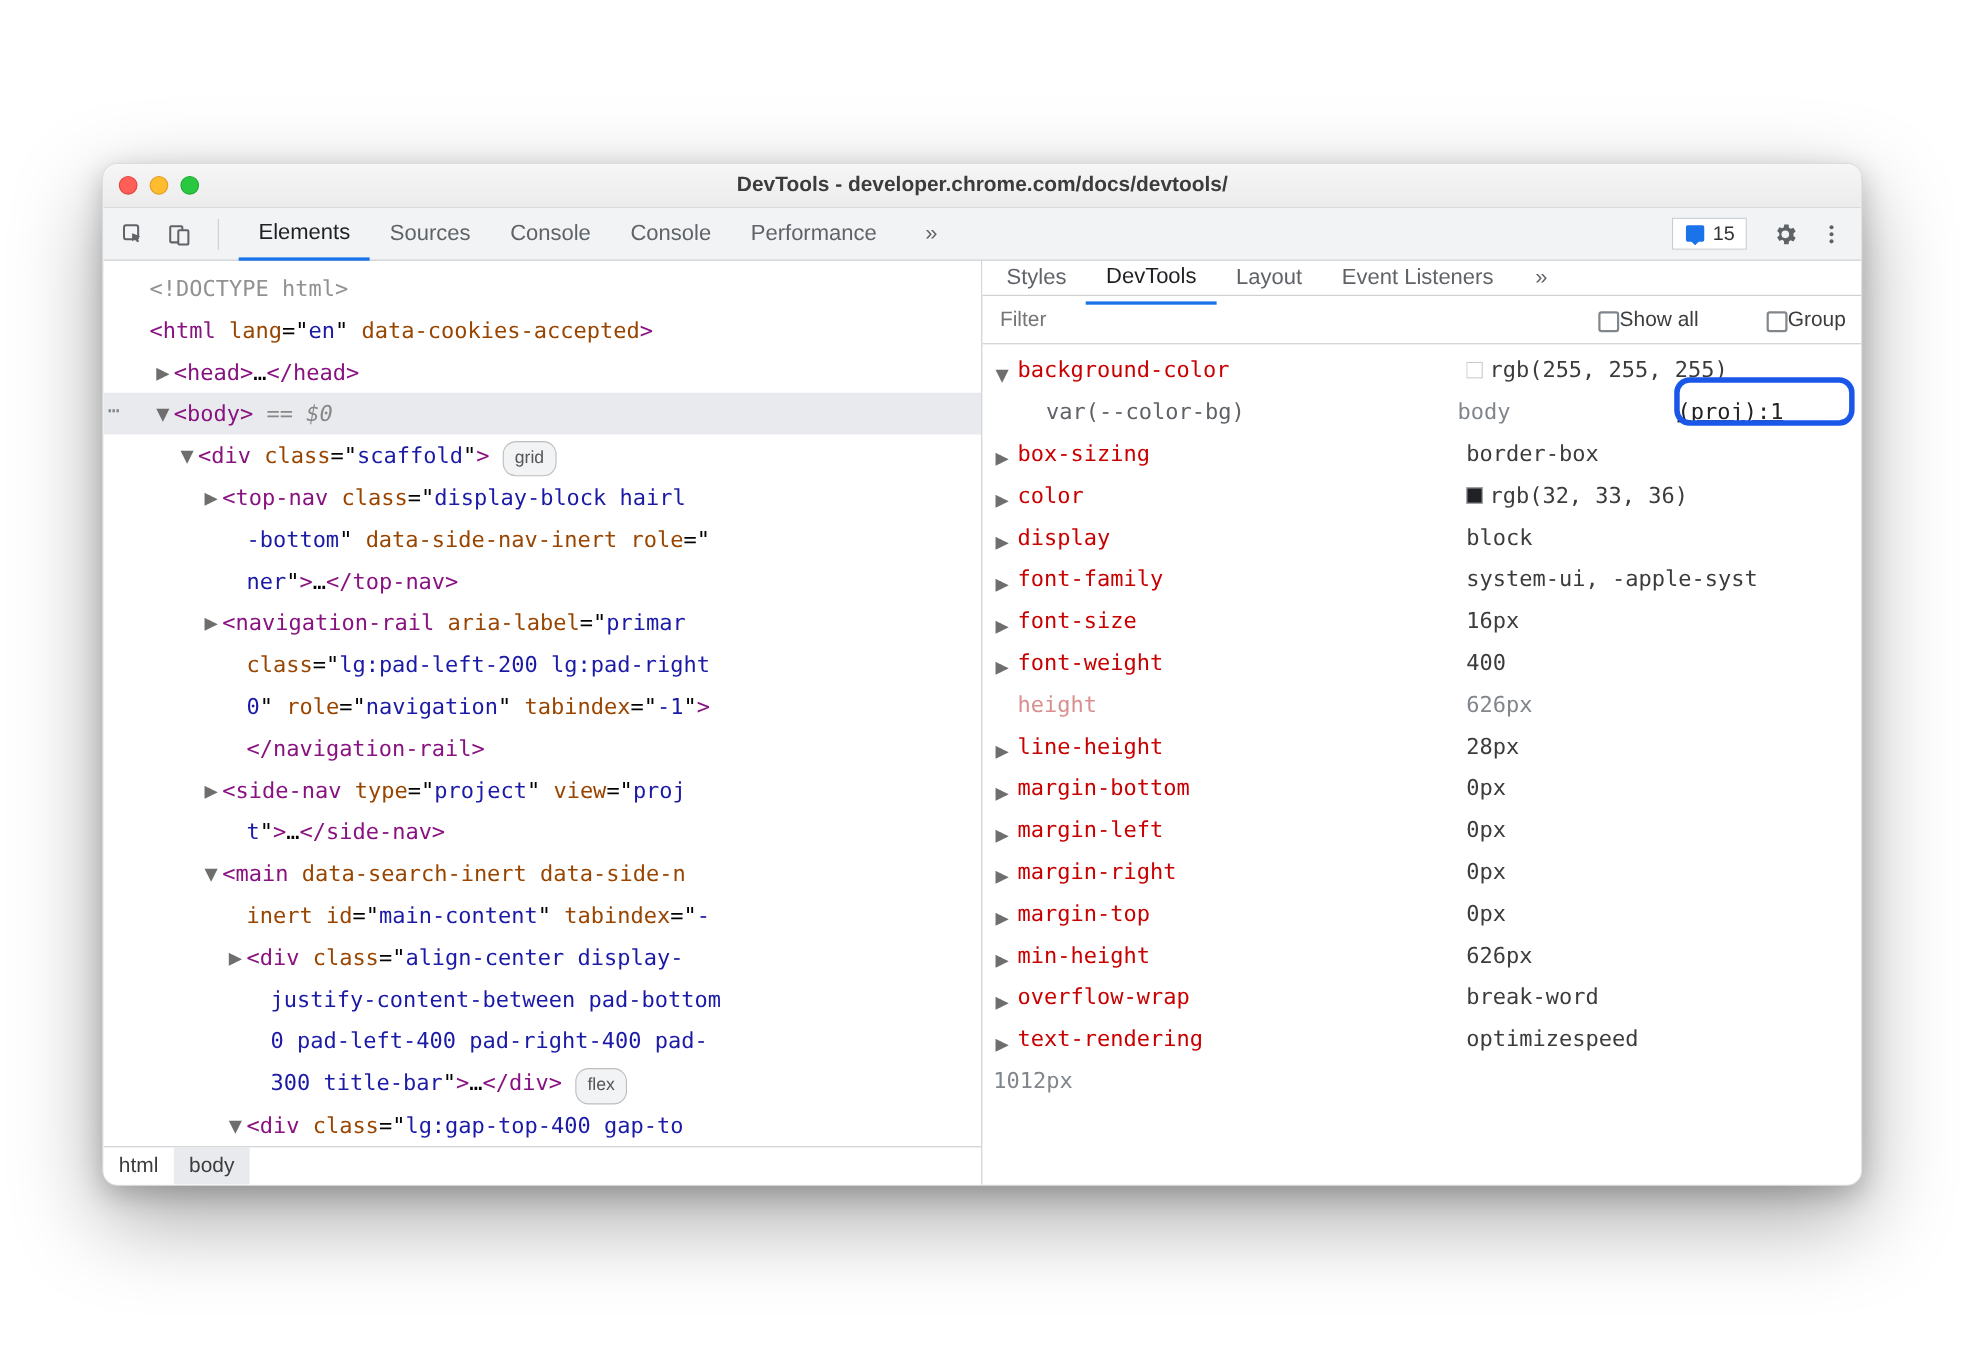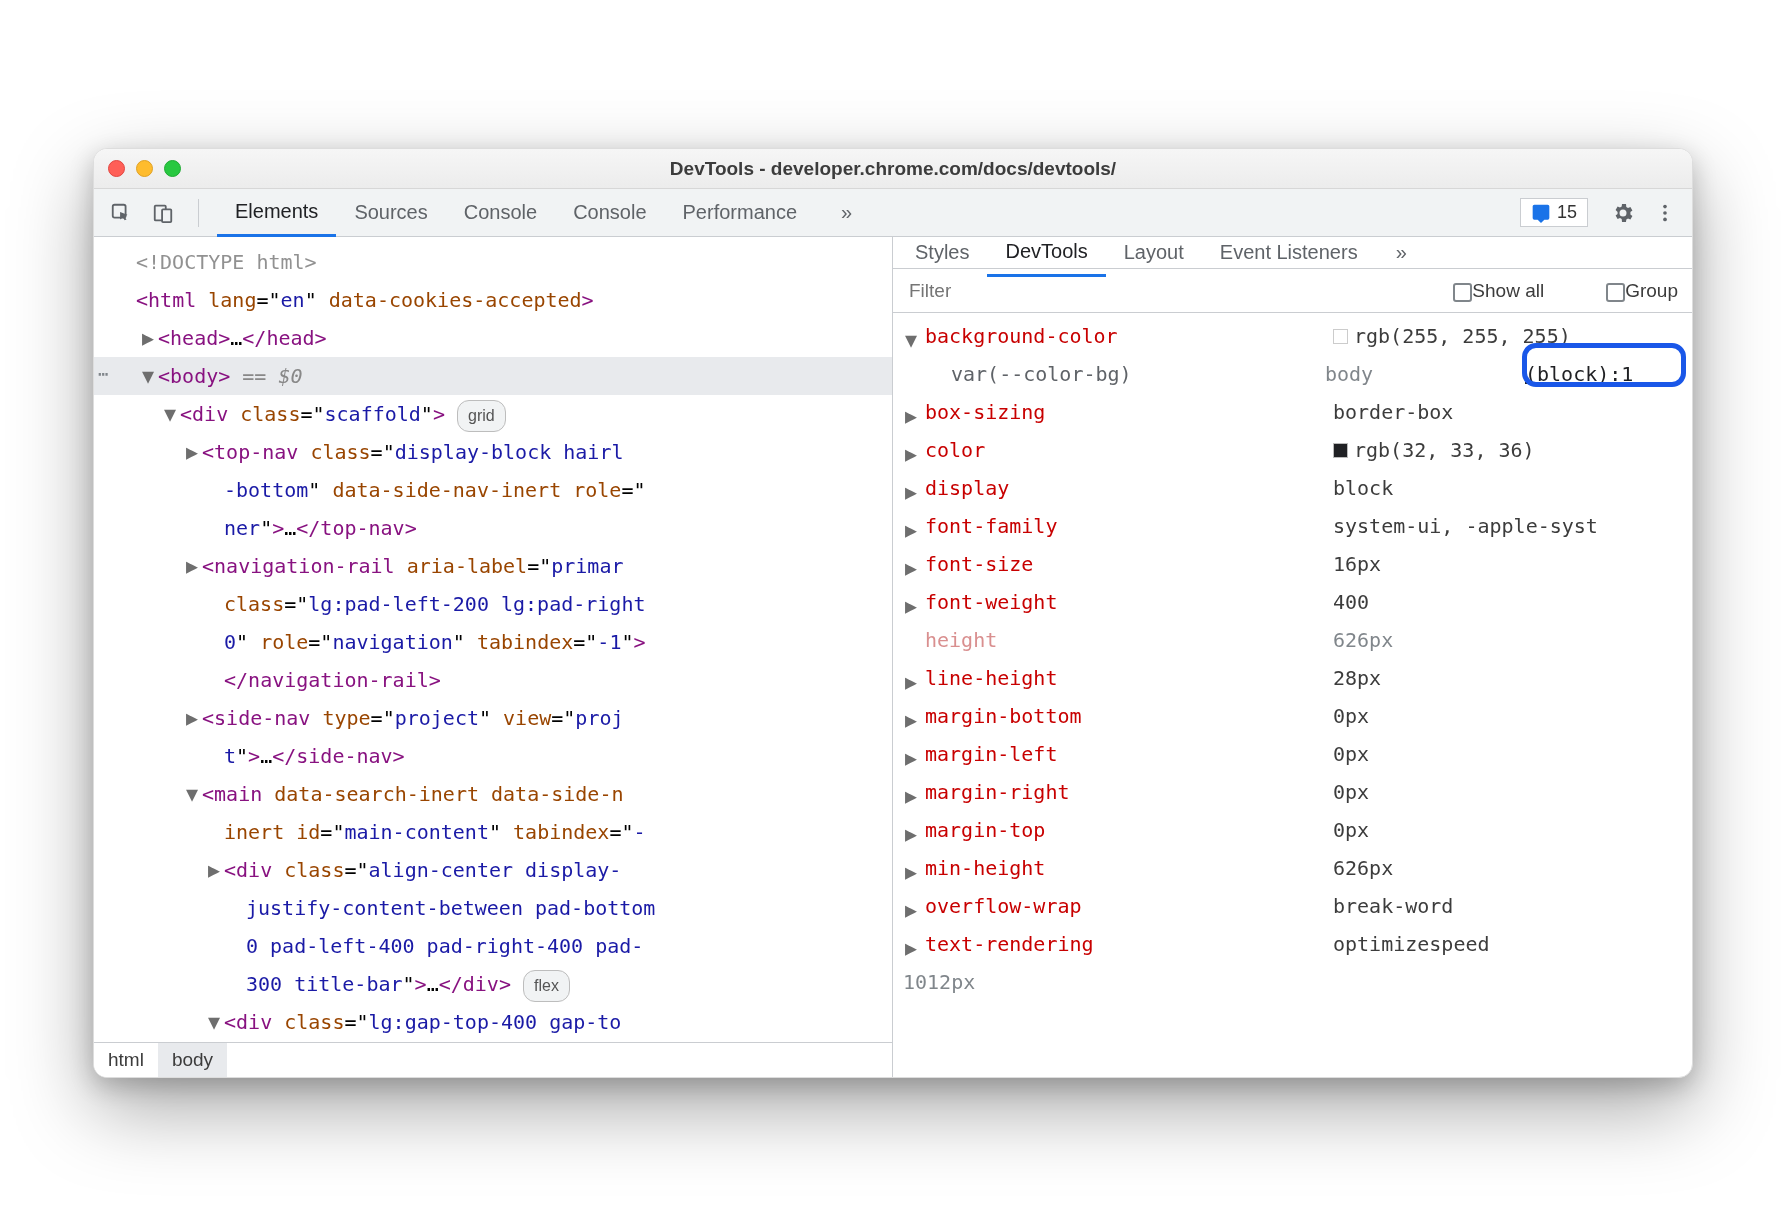--- a/index.html
+++ b/index.html
@@ -247,21 +247,21 @@
           </label>
       </div>
       <div class="computed" id="computed">
         <div class="prow">
             <div class="pn"><span class="tri2">▼</span>background-color</div>
             <div class="pv"><span class="swatch" style="background:#fff;border:1px solid #ccc"></span>rgb(255, 255, 255)</div>
           </div>
           <div class="expanded-sub">
             <div class="subval">var(--color-bg)</div>
             <div class="origin">body</div>
-            <div class="srclink">(block):1</div>
+            <div class="srclink">(proj):1</div>
           </div>
           <div class="prow">
             <div class="pn"><span class="tri2">▶</span>box-sizing</div>
             <div class="pv">border-box</div>
           </div>
           <div class="prow">
             <div class="pn"><span class="tri2">▶</span>color</div>
             <div class="pv"><span class="swatch" style="background:rgb(32,33,36)"></span>rgb(32, 33, 36)</div>
           </div>
           <div class="prow">

